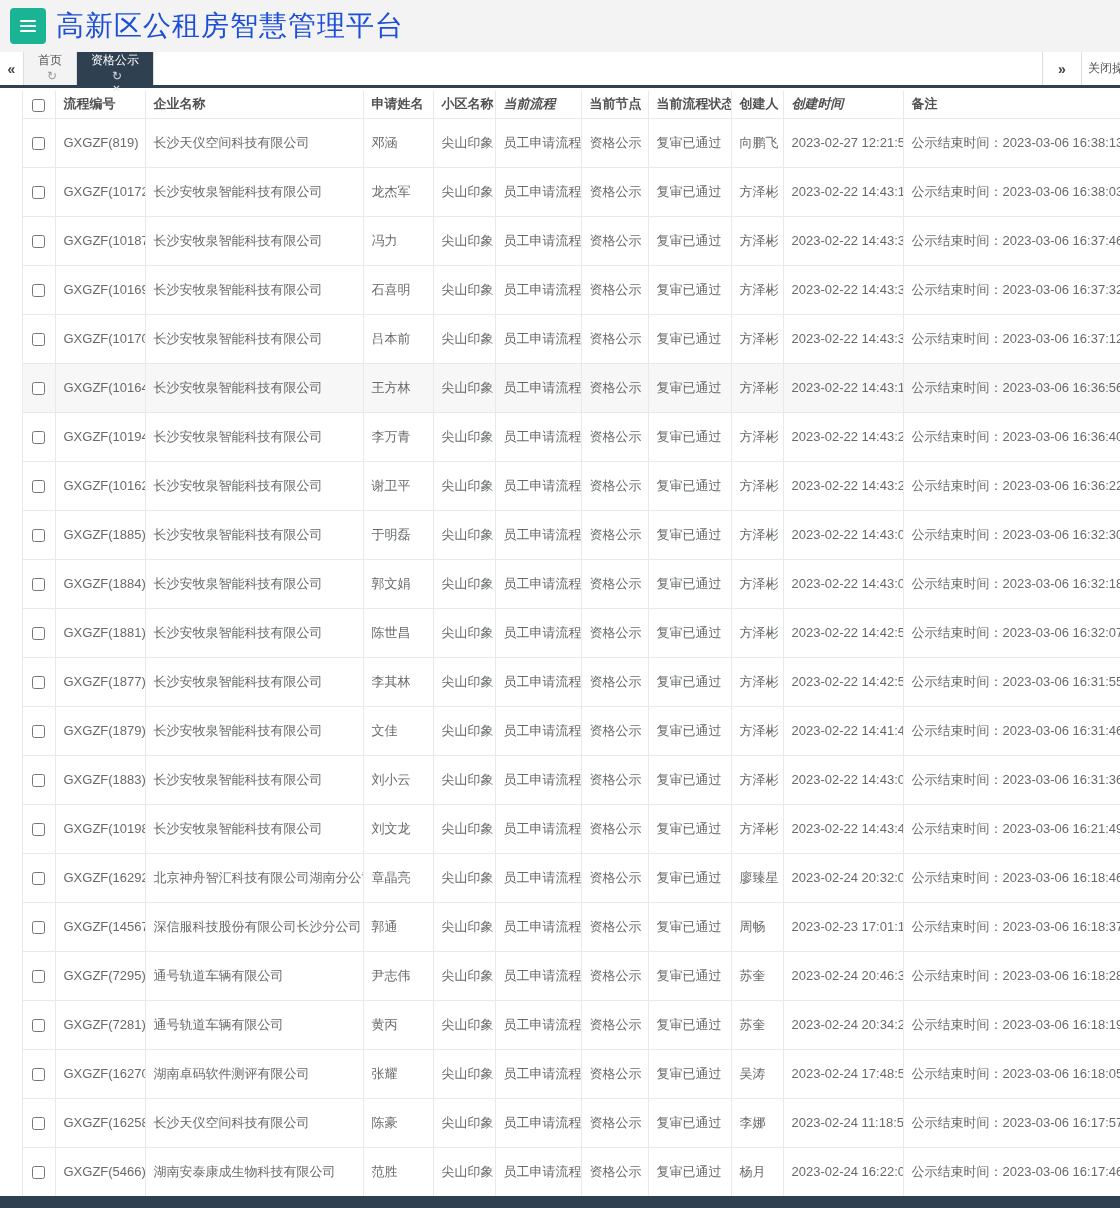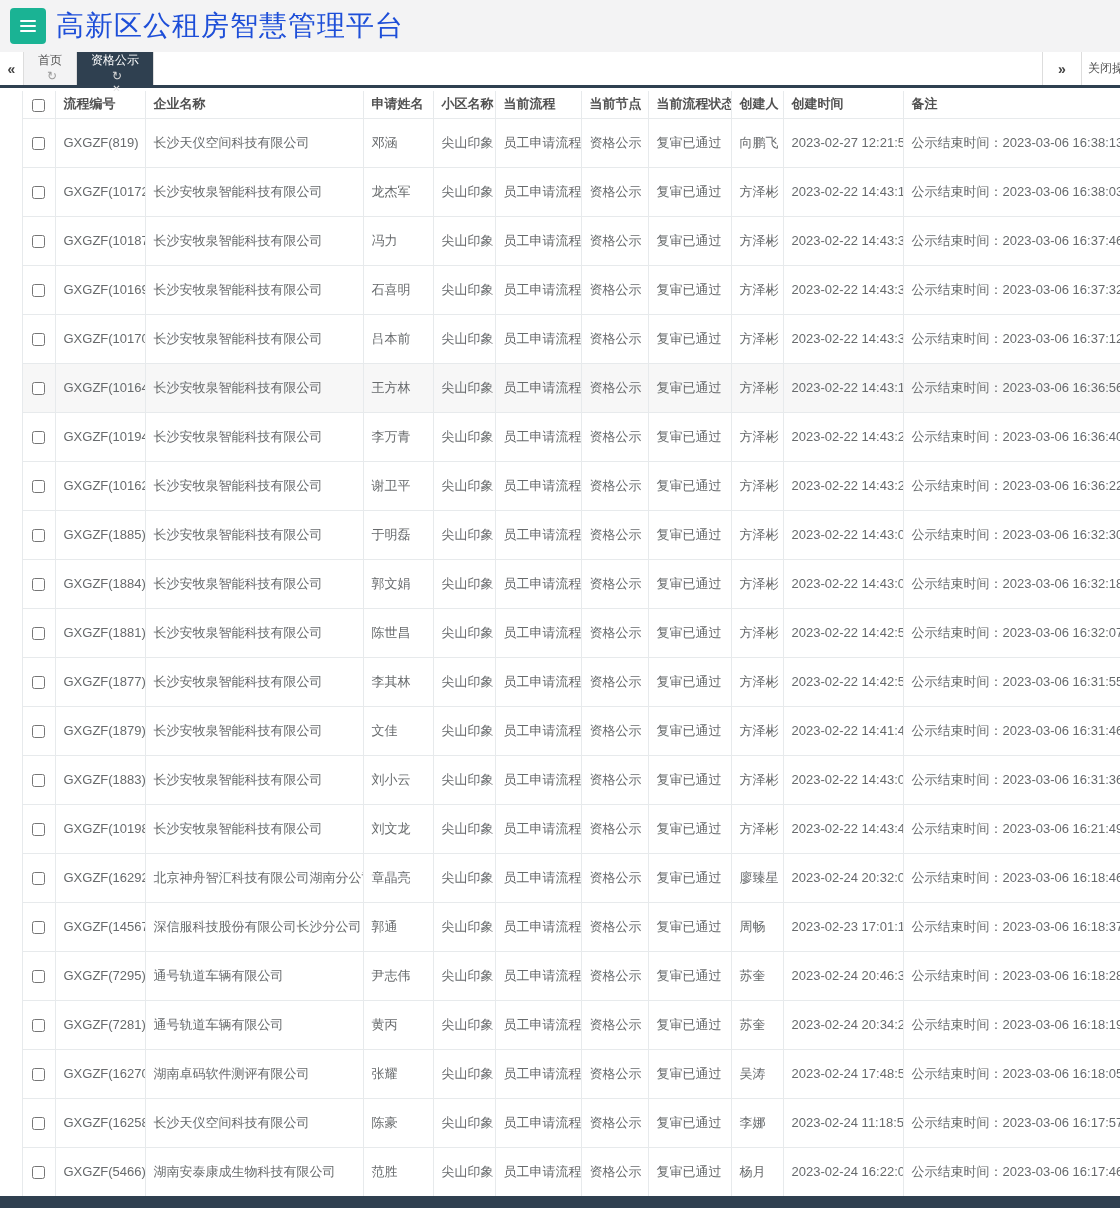--- a/index.html
+++ b/index.html
@@ -81,25 +81,25 @@
       <thead>
         <tr id="grid-head">
           <th class="gutter"></th>
           <th class="cb">
             <input type="checkbox" style="">
           </th>
         <th style="width: 90px;">流程编号</th>
             <th style="width: 218px;">企业名称</th>
             <th style="width: 70px;">申请姓名</th>
             <th style="width: 62px; text-align: center;">小区名称</th>
-            <th style="width: 86px;">当前流程</th>
+            <th style="width: 86px; font-style: italic;">当前流程</th>
             <th style="width: 67px; font-family: Liberation Mono, monospace;">当前节点</th>
             <th style="width: 83px;">当前流程状态</th>
             <th style="width: 52px; text-align: center;">创建人</th>
-            <th style="width: 120px;">创建时间</th>
+            <th style="width: 120px; font-style: italic;">创建时间</th>
             <th style="width: 217px;">备注</th>
           </tr>
       </thead>
       <tbody id="grid-body">
           <tr>
             <td class="gutter"></td>
             <td class="cb"><input type="checkbox" style=""></td>
             <td>GXGZF(819)</td>
             <td>长沙天仪空间科技有限公司</td>
             <td>邓涵</td>

